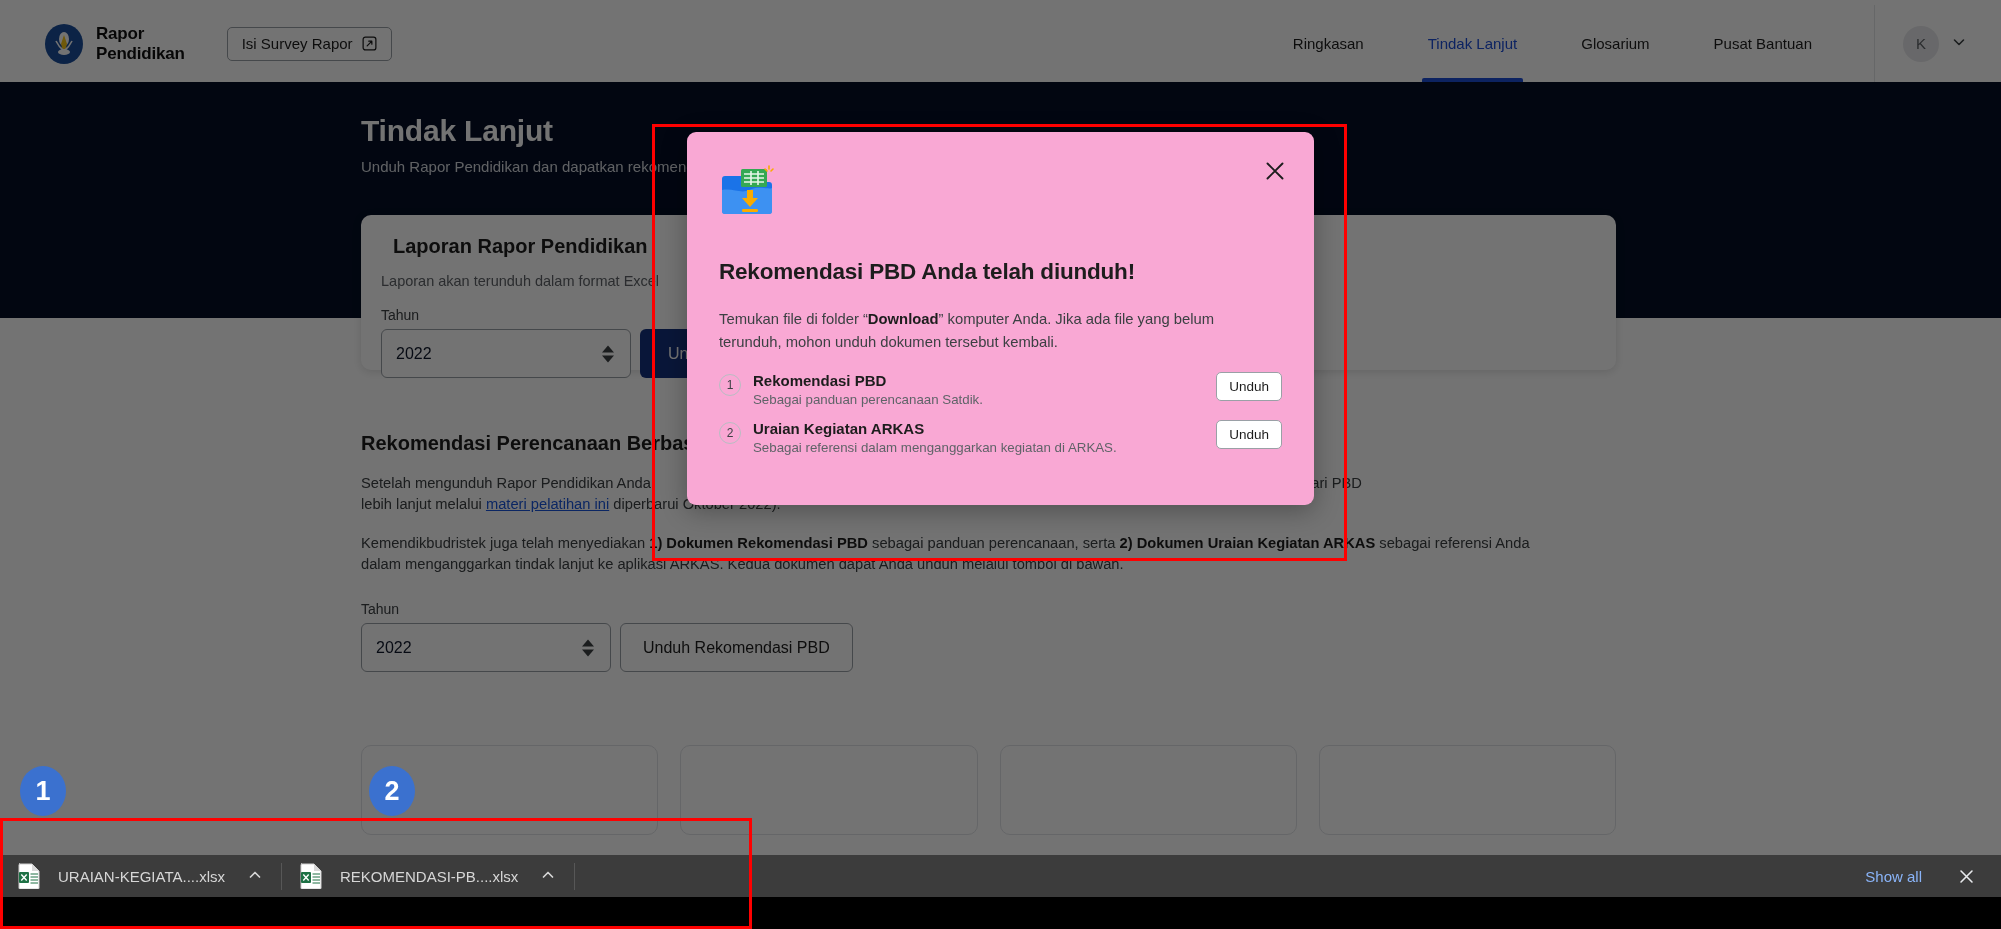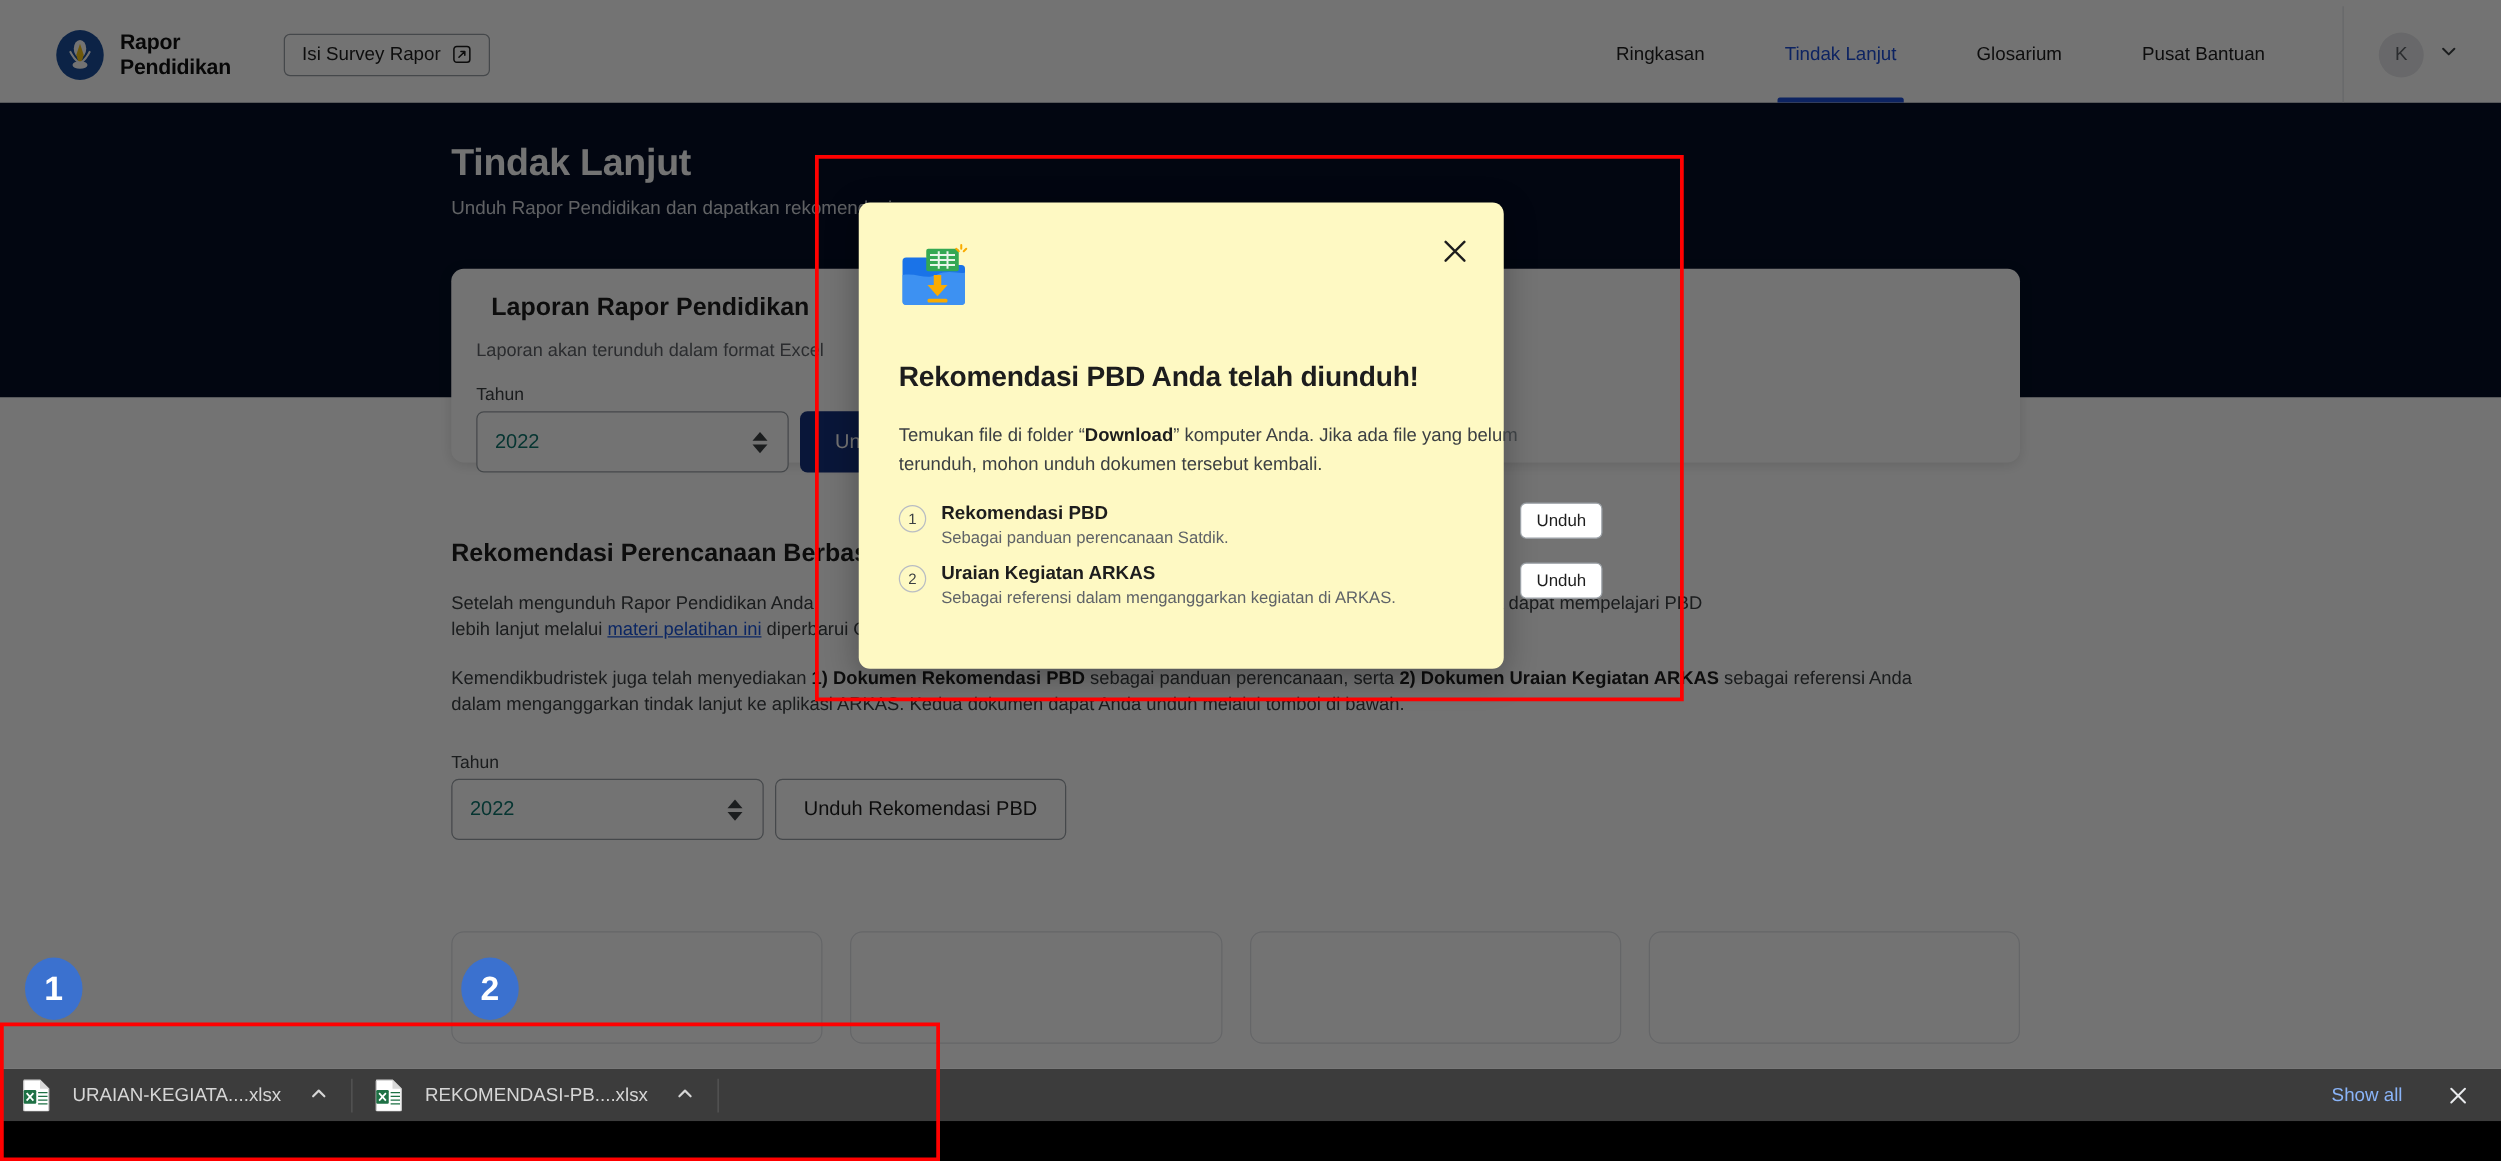--- a/index.html
+++ b/index.html
@@ -62,21 +62,21 @@
           background:#fff; border-radius:10px;
           box-shadow:0 2px 10px rgba(0,0,0,.13); }
   .card-title { position:absolute; left:32px; top:20px; font-size:20px;
                 font-weight:700; color:#1d1d1d; }
   .card-sub { position:absolute; left:20px; top:58px; font-size:14.5px;
               color:#5f6368; }
   .field-label { font-size:14px; color:#3c4043; margin-bottom:6px; }
   .select-box { width:250px; height:49px; border:1px solid #9aa0a6;
                 border-radius:6px; background:#fff; display:flex;
                 align-items:center; padding:0 14px; font-size:16px;
-                color:#0f766e; cursor:pointer; position:relative; }
+                color:#0f172a; cursor:pointer; position:relative; }
   .stepper { position:absolute; right:16px; top:50%; transform:translateY(-50%);
              display:flex; flex-direction:column; gap:3px; }
   .stepper i { display:block; width:0; height:0; border-left:6px solid transparent;
                border-right:6px solid transparent; }
   .stepper i.up   { border-bottom:7px solid #3c4043; }
   .stepper i.down { border-top:7px solid #3c4043; }
   .btn-primary { height:49px; padding:0 28px; background:#16317f; color:#fff;
                  border:none; border-radius:6px; font-size:16px; cursor:pointer;
                  font-family:inherit; }
   .btn-outline { height:49px; padding:0 22px; background:#fff; color:#1d1d1d;
@@ -96,22 +96,22 @@
   .tahapan-rule { flex:1; height:1px; background:#e0e2e6; }
 
   .steps { position:absolute; left:361px; top:745px; width:1255px;
            display:flex; gap:22px; }
   .step-card { flex:1; height:90px; background:#fff; border:1px solid #e0e2e6;
                border-radius:10px; }
 
   
   .modal-wrap { position:absolute; left:0; top:0; width:2001px; height:855px;
                 z-index:60; }
-  .modal { position:absolute; left:687px; top:162px; width:516px; height:373px;
-           background:#fef9c3; border-radius:9px; box-shadow:0 6px 26px rgba(0,0,0,.3); }
+  .modal { position:absolute; left:687px; top:132px; width:627px; height:373px;
+           background:#f9a8d4; border-radius:9px; box-shadow:0 6px 26px rgba(0,0,0,.3); }
   .modal-close { position:absolute; right:22px; top:22px; width:34px; height:34px;
                  display:flex; align-items:center; justify-content:center;
                  cursor:pointer; }
   .modal-icon { position:absolute; left:32px; top:28px; }
   .modal-title { position:absolute; left:32px; top:127px; font-size:22.5px;
                  font-weight:700; color:#1d1d1d; letter-spacing:-.2px; }
   .modal-body { position:absolute; left:32px; top:176px; width:535px;
                 font-size:14.8px; line-height:23px; color:#3c4043; }
   .modal-body b { font-weight:700; color:#1d1d1d; }
   .doc-list { position:absolute; left:32px; top:240px; width:563px; }

